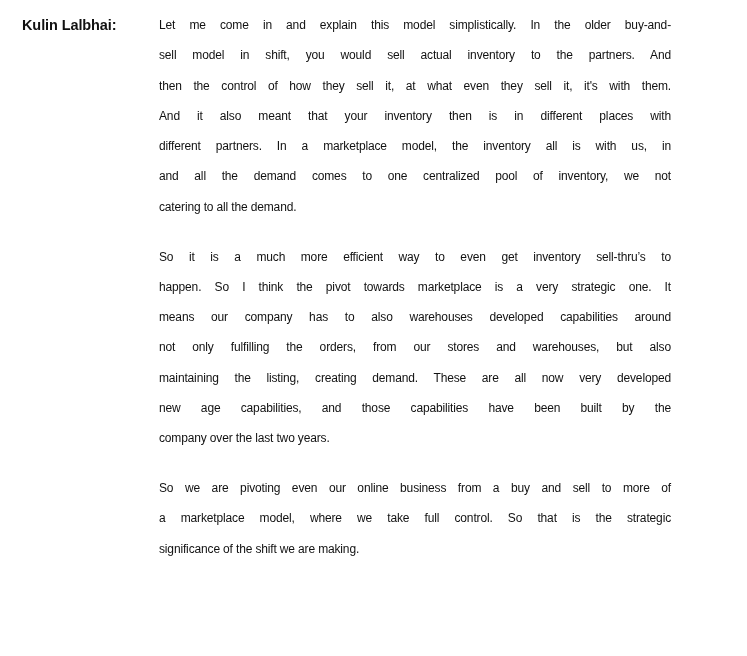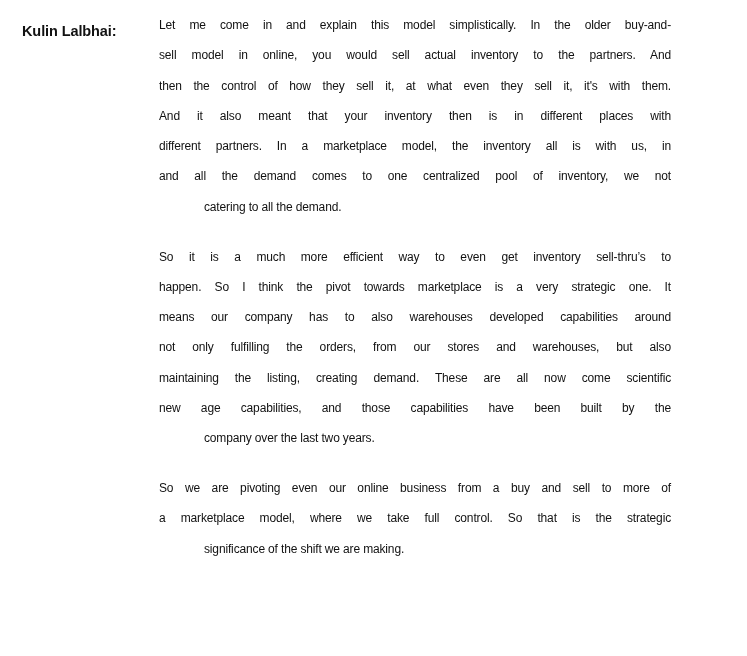--- a/index.html
+++ b/index.html
@@ -11,21 +11,21 @@
     width: 747px;
     height: 656px;
     position: relative;
     overflow: hidden;
     font-family: "Liberation Sans", "DejaVu Sans", sans-serif;
     color: #111111;
   }
   .speaker {
     position: absolute;
     left: 22px;
-    top: 19px;
+    top: 13px;
     font-size: 14.5px;
     font-weight: bold;
     line-height: 24px;
     letter-spacing: -0.1px;
   }
   .body-col {
     position: absolute;
     left: 159px;
     width: 512px;
     top: 13px;
@@ -39,49 +39,48 @@
     line-height: 24px;
     font-size: 12px;
     text-align: justify;
     text-align-last: justify;
     white-space: nowrap;
     overflow: visible;
     letter-spacing: -0.15px;
   }
   .line.last {
     text-align-last: left;
-    margin-left: 45px;
   }
   .para + .para {
     margin-top: 19.5px;
   }
 </style>
 </head>
 <body>
 
 <div>
   <div class="speaker">Kulin Lalbhai:</div>
 
   <div class="body-col">
     <div class="para">
       <span class="line">Let me come in and explain this model simplistically. In the older buy-and-</span>
-      <span class="line">sell model in online, you would sell actual inventory to the partners. And</span>
+      <span class="line">sell model in shift, you would sell actual inventory to the partners. And</span>
       <span class="line">then the control of how they sell it, at what even they sell it, it's with them.</span>
       <span class="line">And it also meant that your inventory then is in different places with</span>
       <span class="line">different partners. In a marketplace model, the inventory all is with us, in</span>
       <span class="line">and all the demand comes to one centralized pool of inventory, we not</span>
       <span class="line last">catering to all the demand.</span>
     </div>
 
     <div class="para">
       <span class="line">So it is a much more efficient way to even get inventory sell-thru’s to</span>
       <span class="line">happen. So I think the pivot towards marketplace is a very strategic one. It</span>
       <span class="line">means our company has to also warehouses developed capabilities around</span>
       <span class="line">not only fulfilling the orders, from our stores and warehouses, but also</span>
-      <span class="line">maintaining the listing, creating demand. These are all now come scientific</span>
+      <span class="line">maintaining the listing, creating demand. These are all now very developed</span>
       <span class="line">new age capabilities, and those capabilities have been built by the</span>
       <span class="line last">company over the last two years.</span>
     </div>
 
     <div class="para">
       <span class="line">So we are pivoting even our online business from a buy and sell to more of</span>
       <span class="line">a marketplace model, where we take full control. So that is the strategic</span>
       <span class="line last">significance of the shift we are making.</span>
     </div>
   </div>

